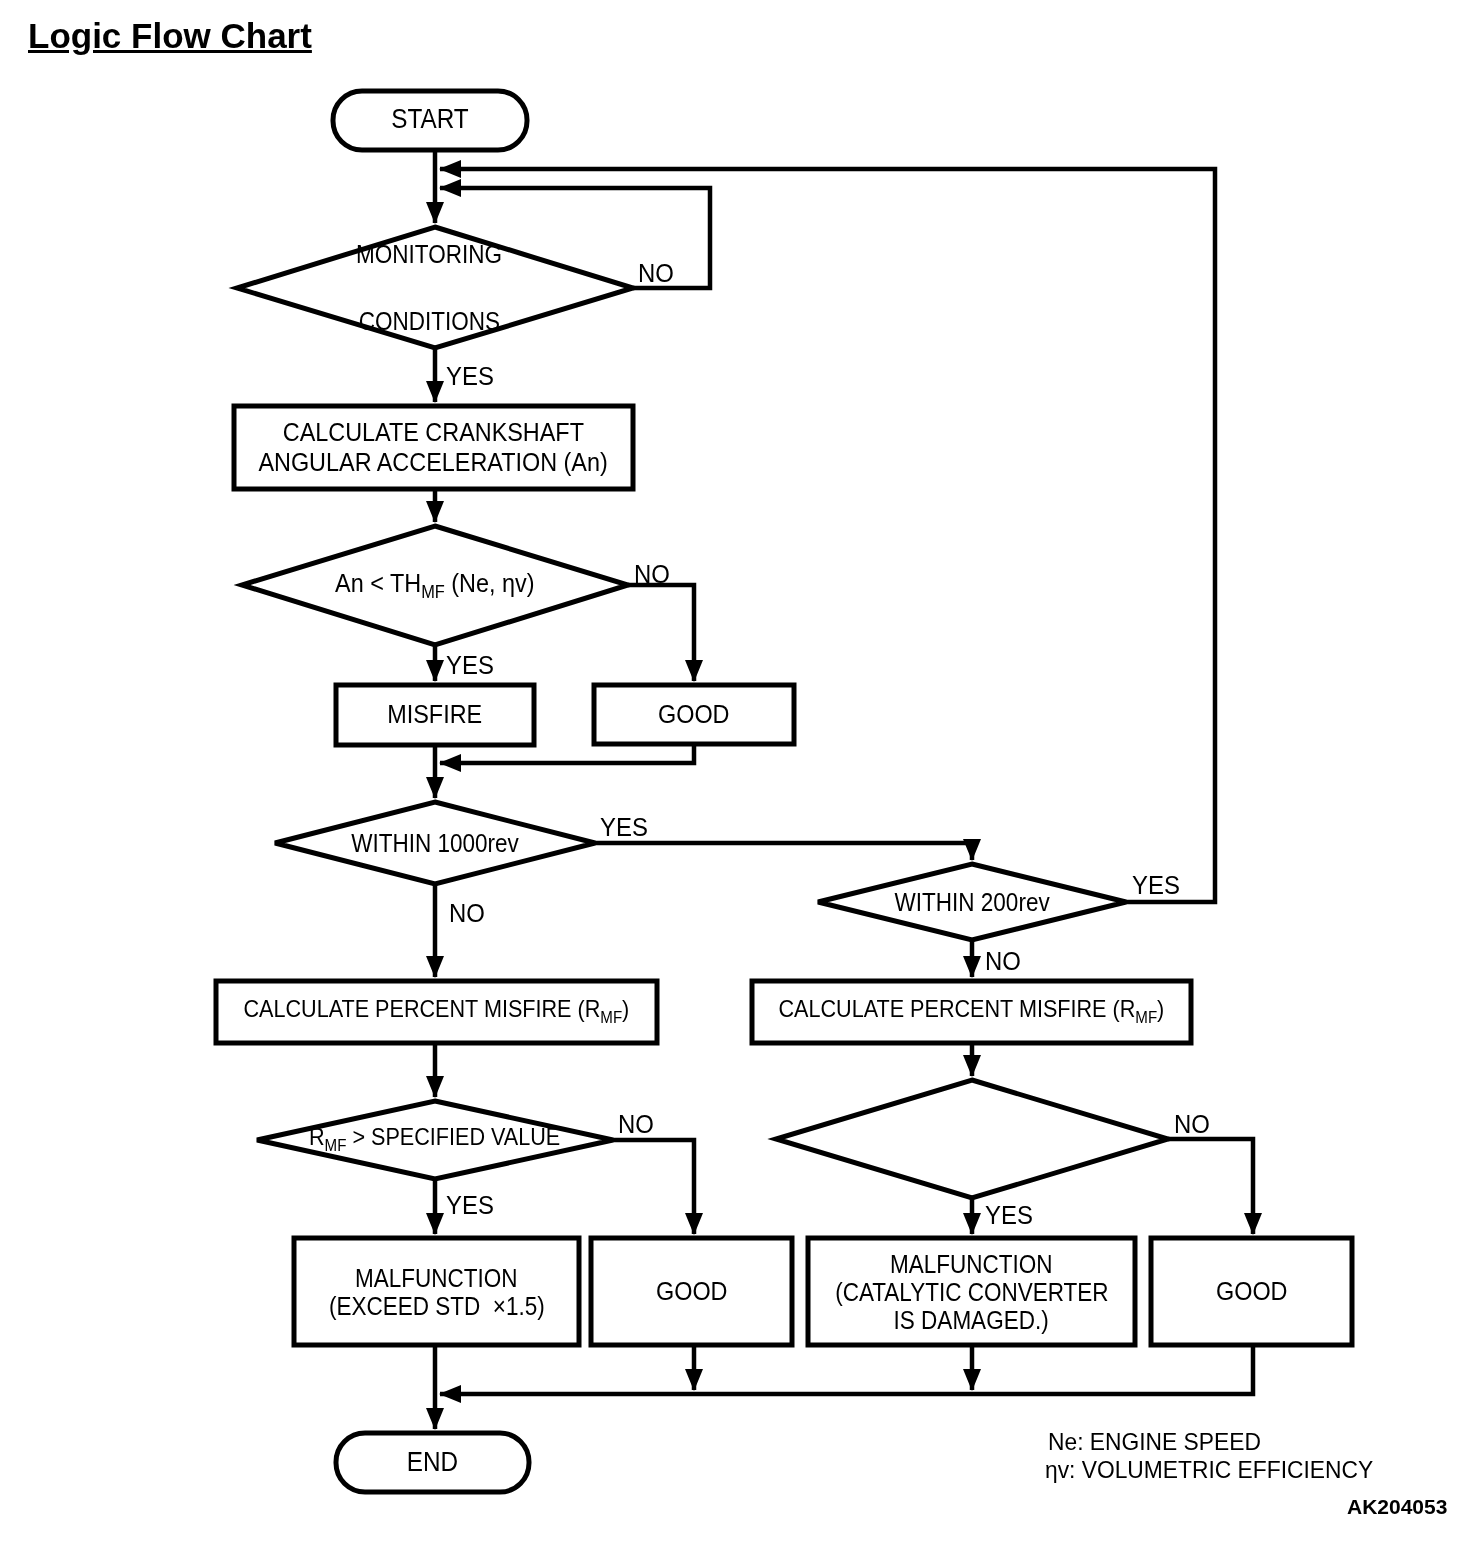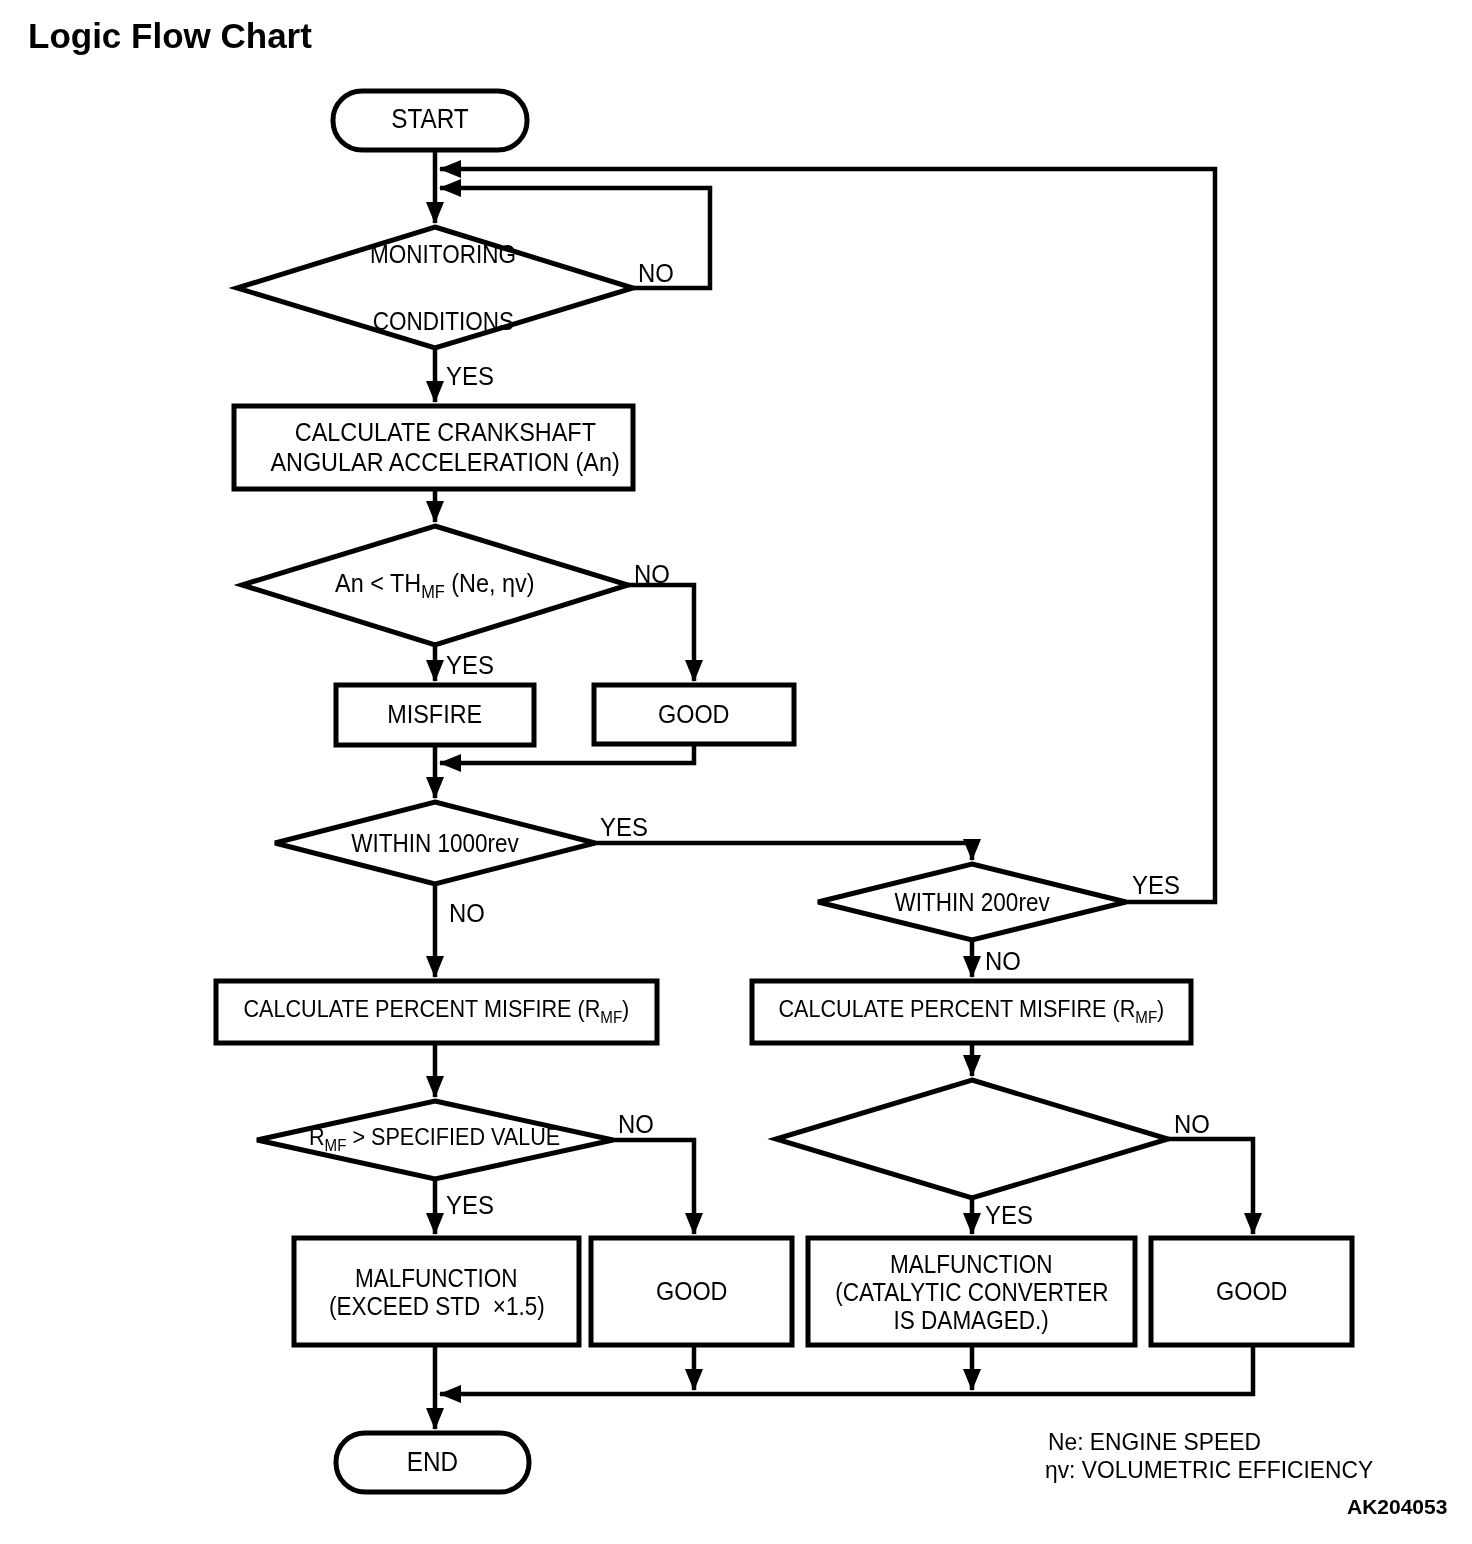--- a/index.html
+++ b/index.html
@@ -12,20 +12,21 @@
     font-family: "Liberation Sans", "DejaVu Sans", sans-serif;
     overflow: hidden;
   }
   svg.wires { position: absolute; left: 0; top: 0; }
   .wire { stroke: #000; stroke-width: 4.5; fill: none; }
   .shape { stroke: #000; stroke-width: 5; fill: #fff; }
   .page-title {
     position: absolute; left: 28px; top: 16px;
     font-size: 35px; font-weight: 700; letter-spacing: 0px;
     white-space: nowrap;
+    text-decoration: underline;
   }
   .lbl {
     position: absolute;
     display: flex; flex-direction: column;
     align-items: center; justify-content: center;
     text-align: center; line-height: 1.12;
   }
   .ln { white-space: nowrap; transform: scaleX(0.9); transform-origin: 50% 50%; }
   .f27 { font-size: 27px; }
   .f26 { font-size: 26px; }
@@ -97,28 +98,28 @@
     <rect class="shape" x="1151" y="1238" width="201" height="107"></rect>
     <rect class="shape" x="336" y="1433" width="193" height="59" rx="29" ry="29"></rect>
   </svg>
 
   <div class="page-title">Logic Flow Chart</div>
 
   <div class="lbl f27" style="left:333px; top:90px; width:194px; height:59px;">
     <div class="ln">START</div>
   </div>
 
-  <div class="lbl f25" style="left:245px; top:227px; width:396px; height:121px;gap:39px;">
+  <div class="lbl f25" style="left:231px; top:227px; width:396px; height:121px;gap:39px;">
     <div class="ln">MONITORING</div>
     <div class="ln">CONDITIONS</div>
   </div>
   <div class="tag" style="left:638px; top:258px;">NO</div>
   <div class="tag" style="left:446px; top:361px;">YES</div>
 
-  <div class="lbl f26" style="left:246px; top:406px; width:399px; height:83px;">
+  <div class="lbl f26" style="left:234px; top:406px; width:399px; height:83px;">
     <div class="ln">CALCULATE CRANKSHAFT</div>
     <div class="ln">ANGULAR ACCELERATION (An)</div>
   </div>
 
   <div class="lbl f26" style="left:242px; top:526px; width:386px; height:119px;align-items:center;">
     <div class="ln"><span>An &lt; TH</span><sub>MF</sub><span> (Ne, ηv)</span></div>
   </div>
   <div class="tag" style="left:634px; top:559px;">NO</div>
   <div class="tag" style="left:446px; top:650px;">YES</div>
 

